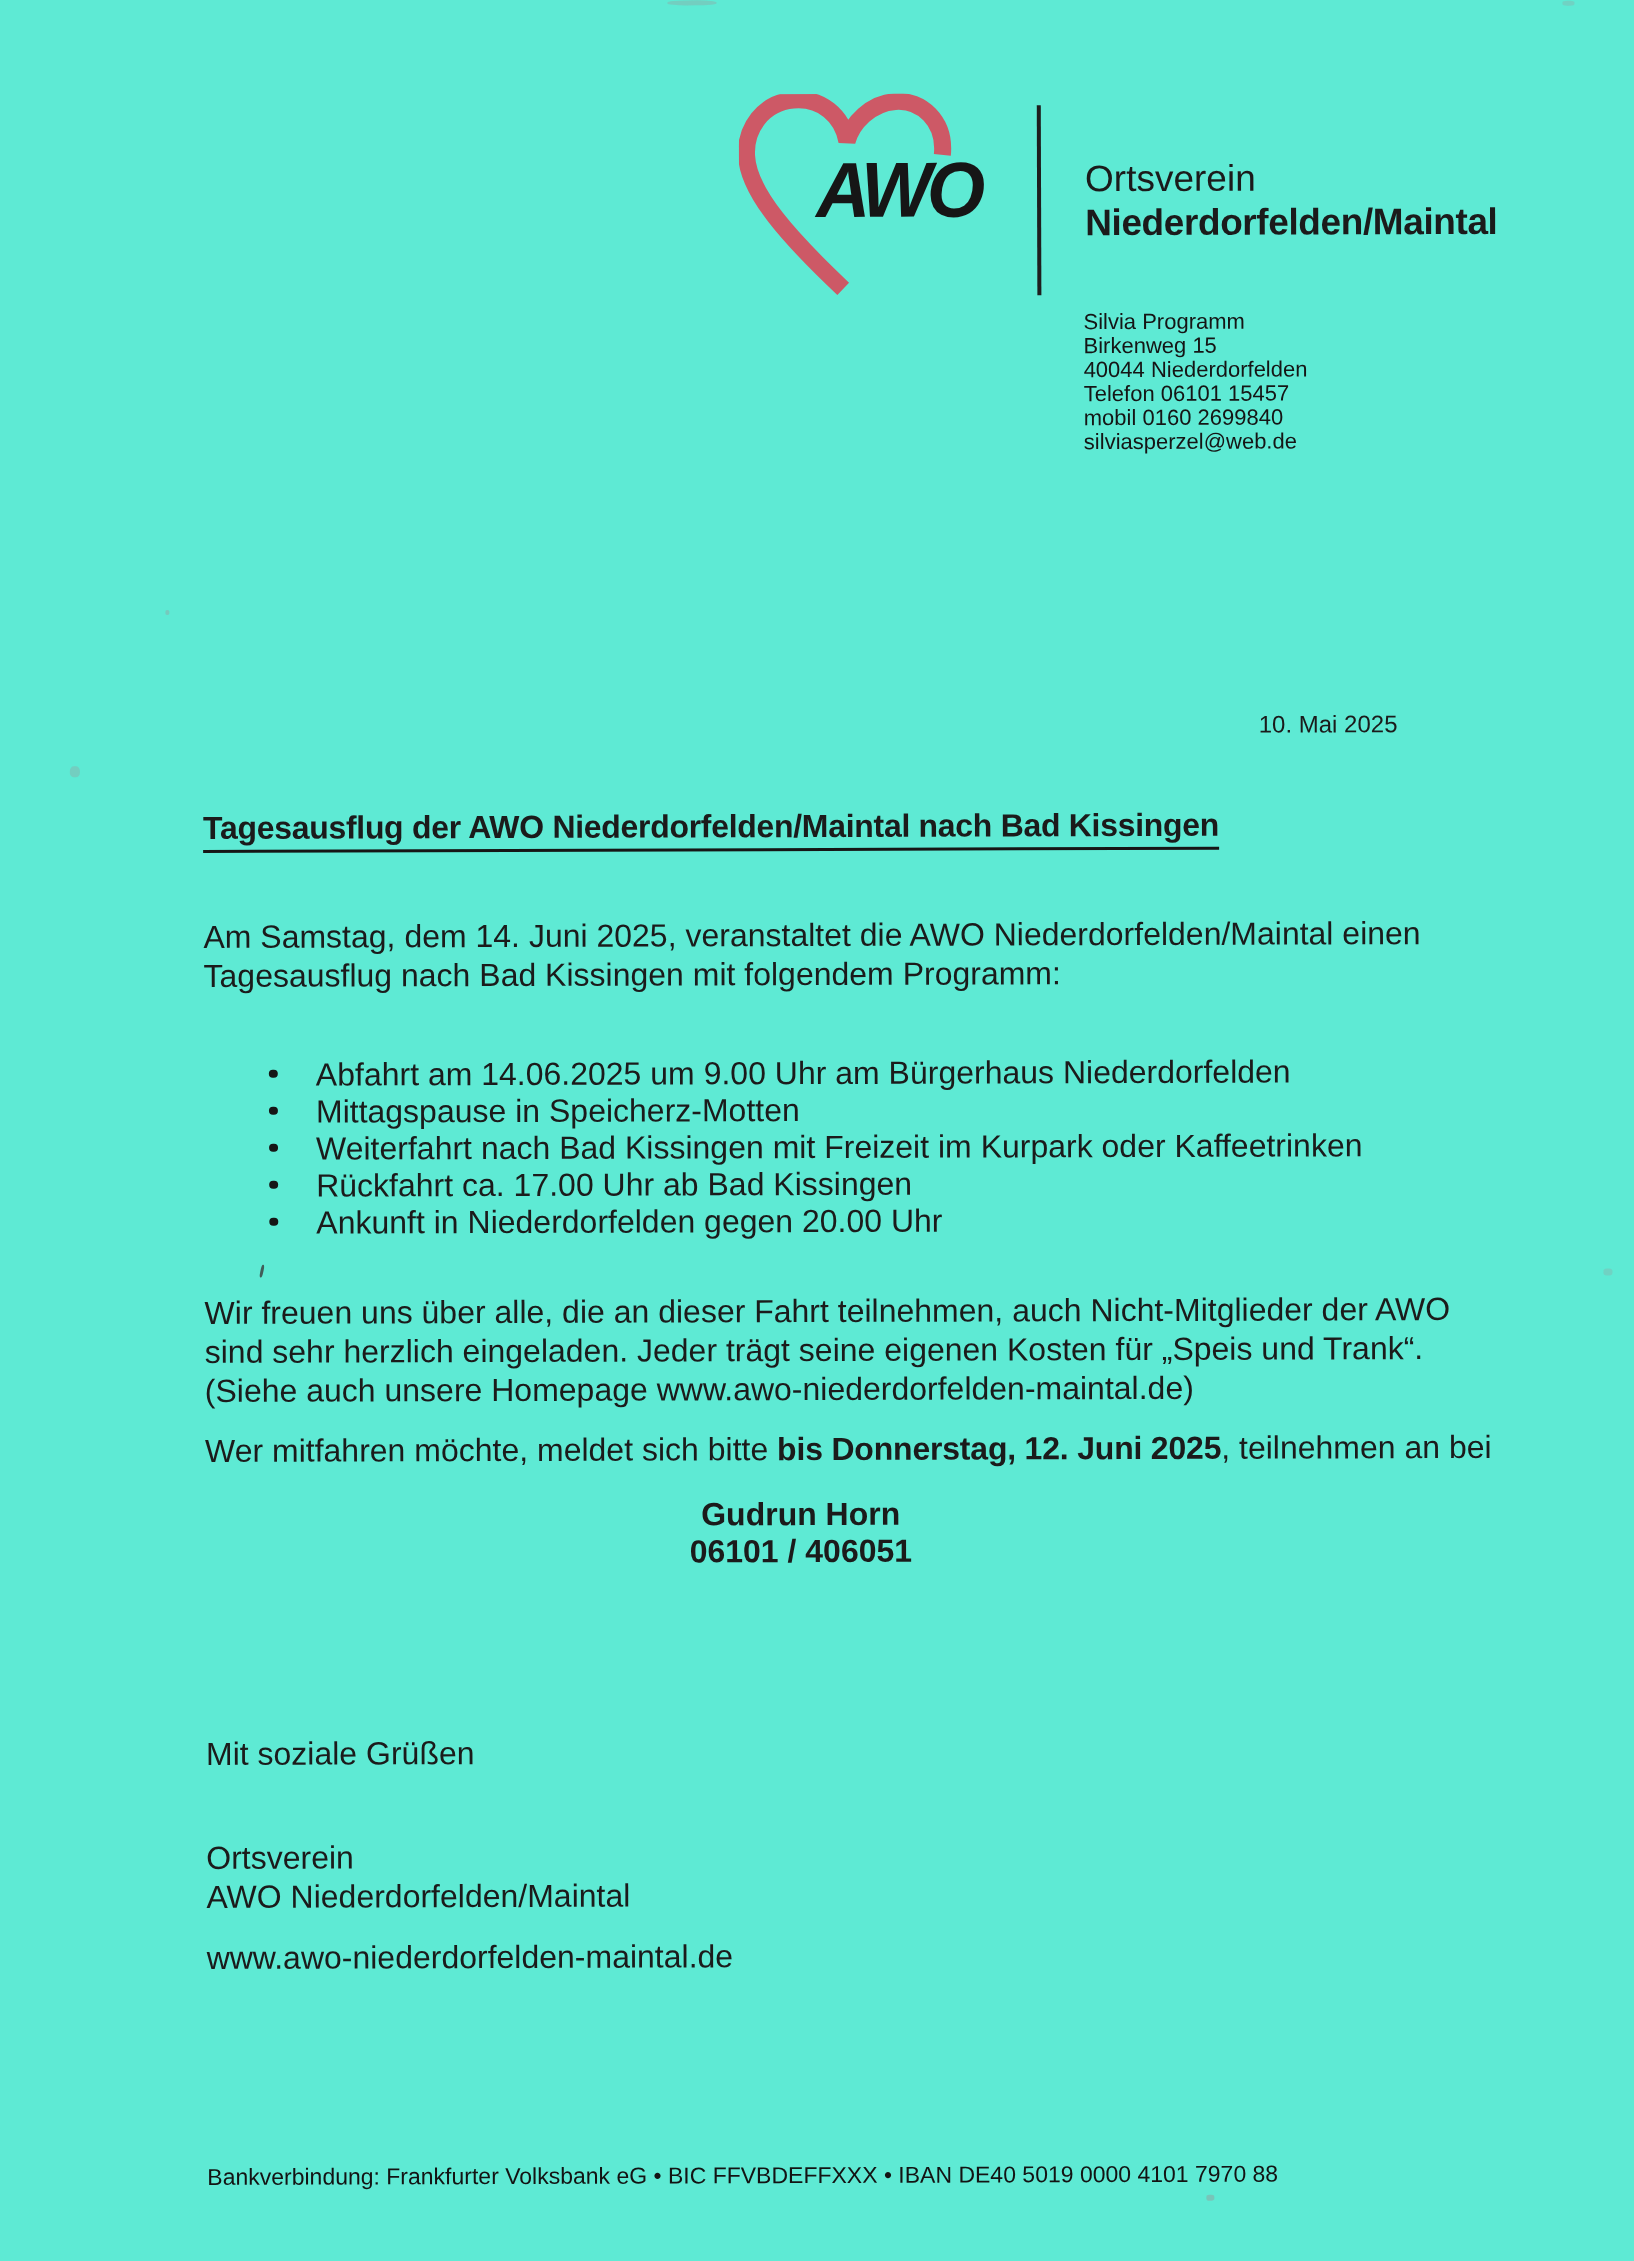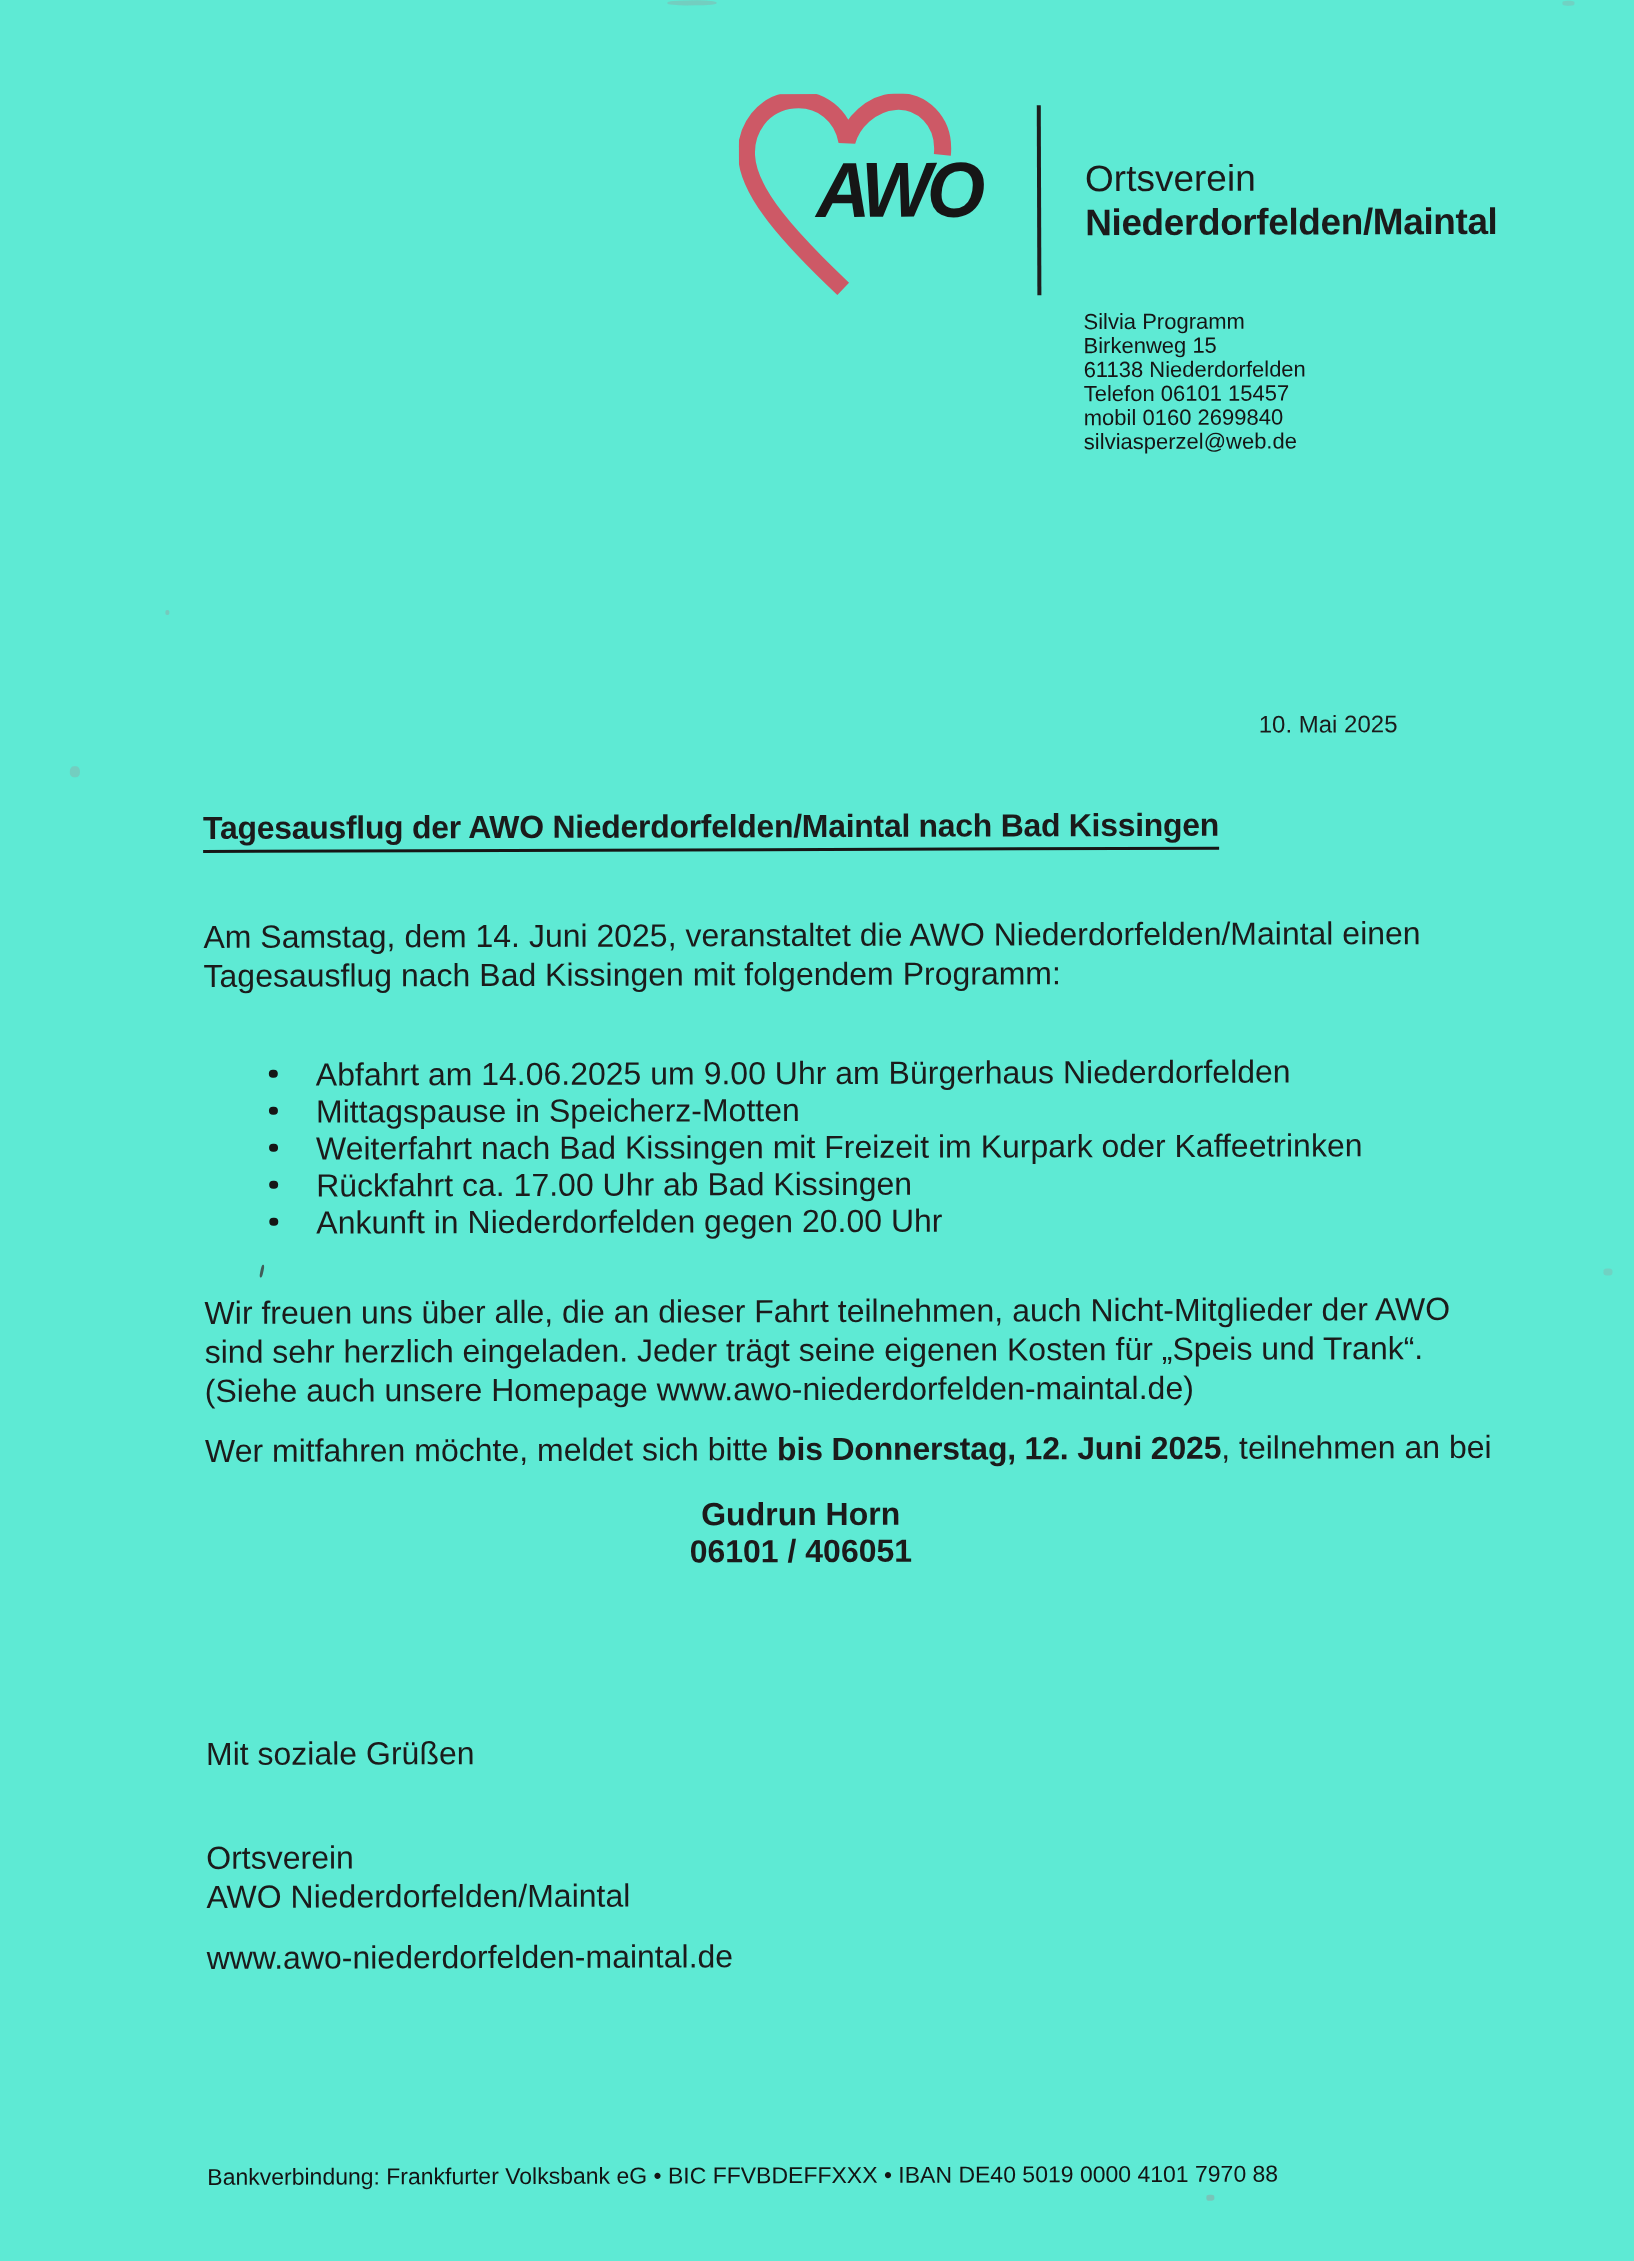--- a/index.html
+++ b/index.html
@@ -84,21 +84,21 @@
     <div class="abs divider"></div>
 
     <div class="abs org-block">
       <div class="org-l1">Ortsverein</div>
       <div class="org-l2">Niederdorfelden/Maintal</div>
     </div>
 
     <div class="abs contact-block">
       <div>Silvia Programm</div>
       <div>Birkenweg 15</div>
-      <div>61138 Niederdorfelden</div>
+      <div>40044 Niederdorfelden</div>
       <div>Telefon 06101 15457</div>
       <div>mobil 0160 2699840</div>
       <div>silviasperzel@web.de</div>
     </div>
 
     <div class="abs date">10. Mai 2025</div>
 
     <div class="abs title">
       <span>Tagesausflug der AWO Niederdorfelden/Maintal nach Bad Kissingen</span>
     </div>

